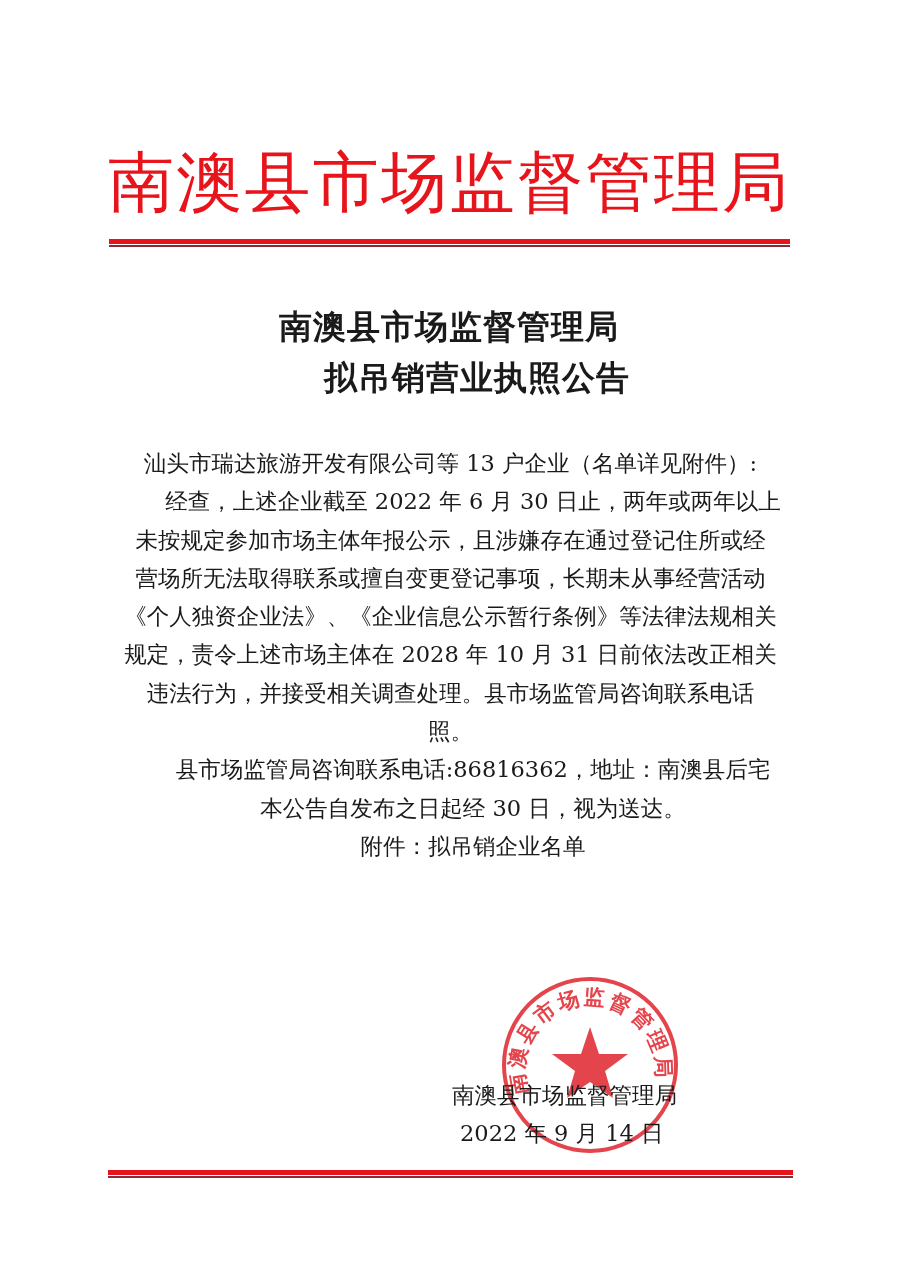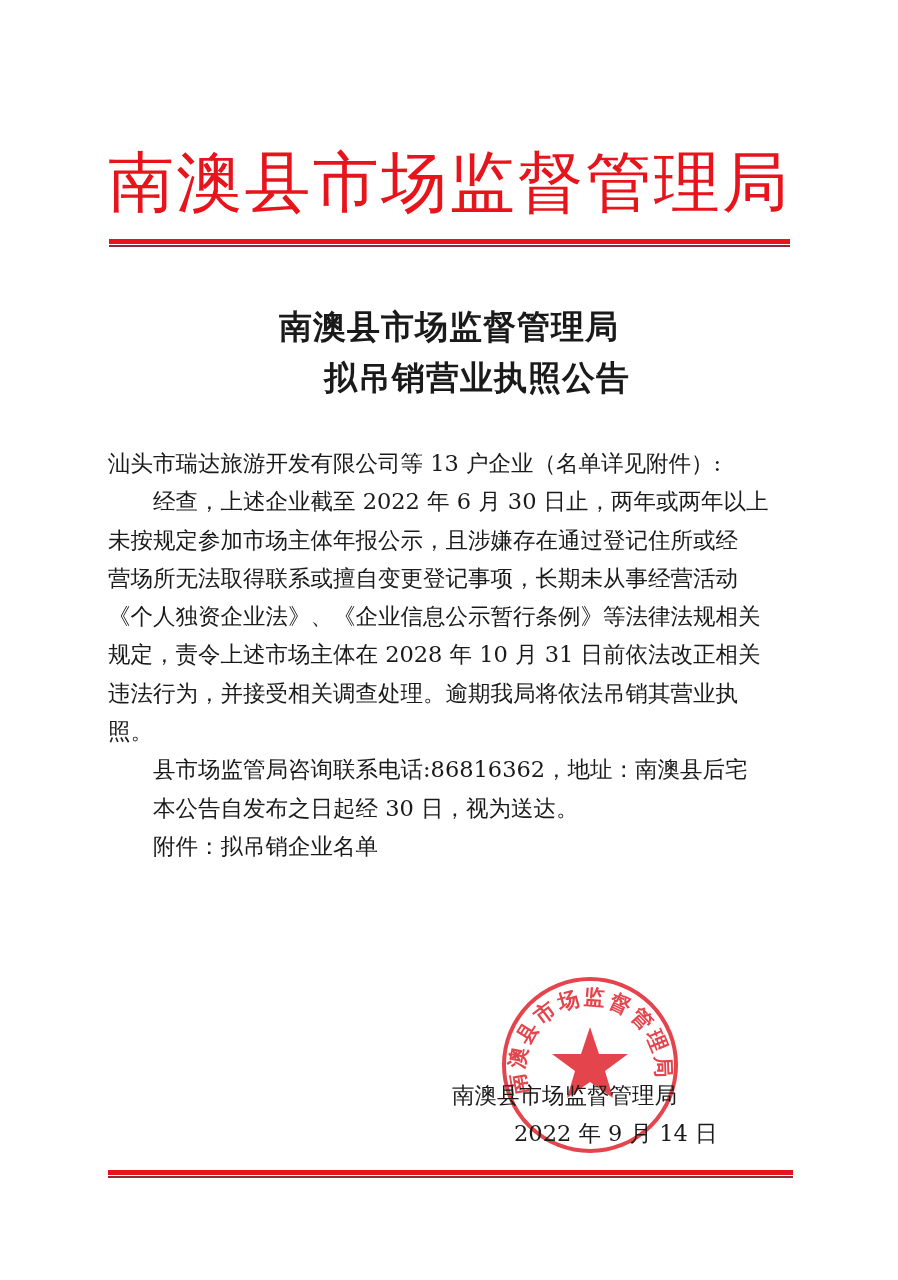--- a/index.html
+++ b/index.html
@@ -62,21 +62,21 @@
     .doc-title.l2 { top: 356px; margin-left: 28px; }
     .body-text {
       position: absolute;
       left: 108px;
       width: 685px;
       font-size: 22.5px;
       line-height: 38.3px;
       color: #1a1a1a;
       font-family: "DejaVu Serif", "Liberation Serif", serif;
     }
-    .line { display: block; white-space: nowrap; }
+    .line { display: block; white-space: nowrap; text-align: center; }
     .sig {
       position: absolute;
       font-size: 22.5px;
       color: #1a1a1a;
       white-space: nowrap;
       font-family: "DejaVu Serif", "Liberation Serif", serif;
       z-index: 3;
     }
     .seal {
       position: absolute;
@@ -128,21 +128,21 @@
 
 <div class="body-text" style="top: 444px;">
   <div class="line">汕头市瑞达旅游开发有限公司等 13 户企业（名单详见附件）:</div>
 
   <div>
     <span class="line" style="padding-left:45px;">经查，上述企业截至 2022 年 6 月 30 日止，两年或两年以上</span>
     <span class="line">未按规定参加市场主体年报公示，且涉嫌存在通过登记住所或经</span>
     <span class="line">营场所无法取得联系或擅自变更登记事项，长期未从事经营活动</span>
     <span class="line">《个人独资企业法》、《企业信息公示暂行条例》等法律法规相关</span>
     <span class="line">规定，责令上述市场主体在 2028 年 10 月 31 日前依法改正相关</span>
-    <span class="line">违法行为，并接受相关调查处理。逾期我局将依法吊销其营业执</span>
+    <span class="line">违法行为，并接受相关调查处理。县市场监管局咨询联系电话</span>
     <span class="line">照。</span>
   </div>
 
   <div>
     <span class="line" style="padding-left:45px;">县市场监管局咨询联系电话:86816362，地址：南澳县后宅</span>
   </div>
 
   <span class="line" style="padding-left:45px;">本公告自发布之日起经 30 日，视为送达。</span>
   <span class="line" style="padding-left:45px;">附件：拟吊销企业名单</span>
 </div>
@@ -152,16 +152,16 @@
     <path id="sealArc" d="M 28 118 A 66 66 0 1 1 152 118" fill="none"></path>
   </defs>
   <circle cx="90" cy="90" r="86" fill="none" stroke="#e0242c" stroke-width="4"></circle>
   <text font-size="21" fill="#e0242c" font-family="DejaVu Serif, serif" font-weight="bold" letter-spacing="3">
     <textPath href="#sealArc" startOffset="0%">南澳县市场监督管理局</textPath>
   </text>
   <polygon points="90,52 99,79 128,79 105,96 113,123 90,107 67,123 75,96 52,79 81,79" fill="#e0242c"></polygon>
 </svg>
 
 <div class="sig" style="left: 452px; top: 1080px;">南澳县市场监督管理局</div>
-<div class="sig" style="left: 514px; top: 1118px;">2022 年 9 月 14 日</div>
+<div class="sig" style="left: 460px; top: 1118px;">2022 年 9 月 14 日</div>
 
 <div class="rule-bottom"></div>
 <div class="rule-bottom-thin"></div>
 
 </body></html>

